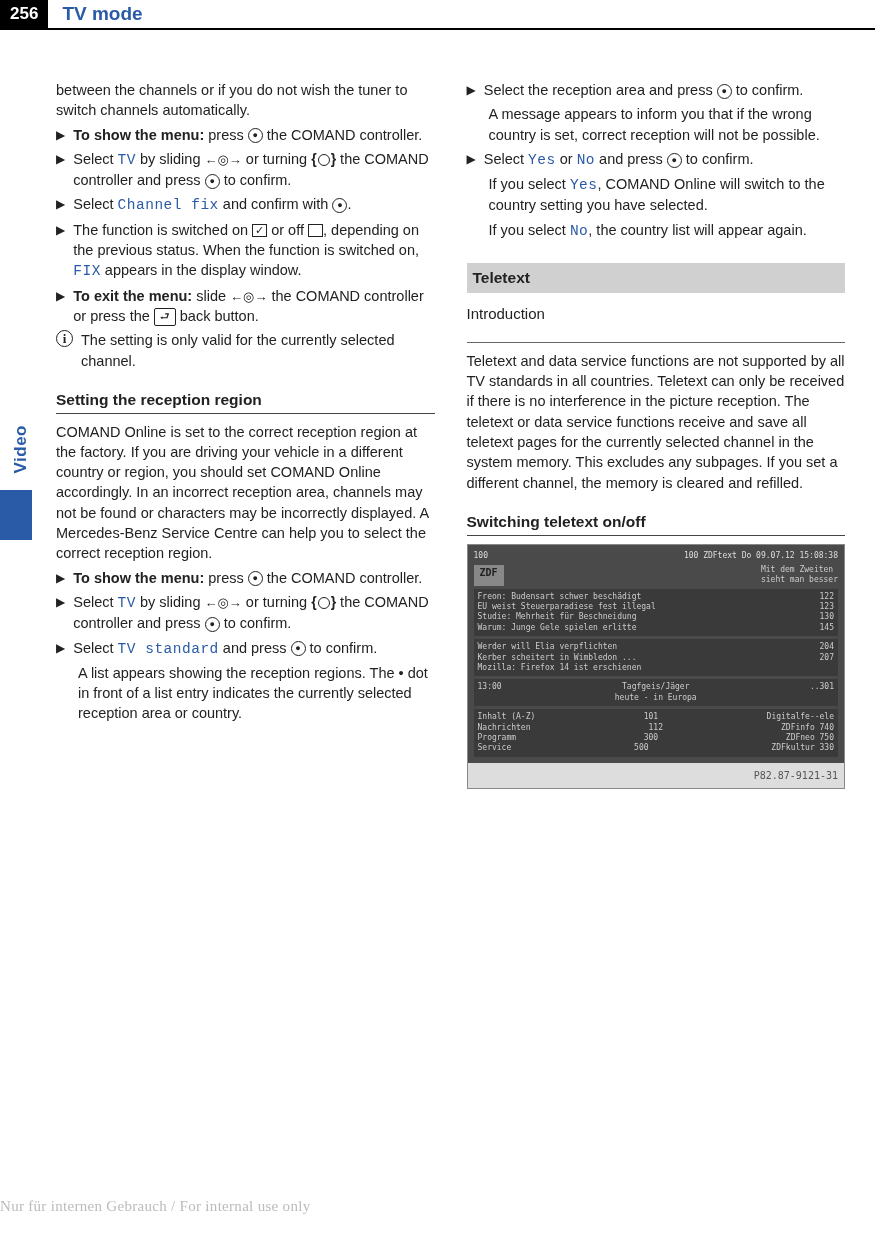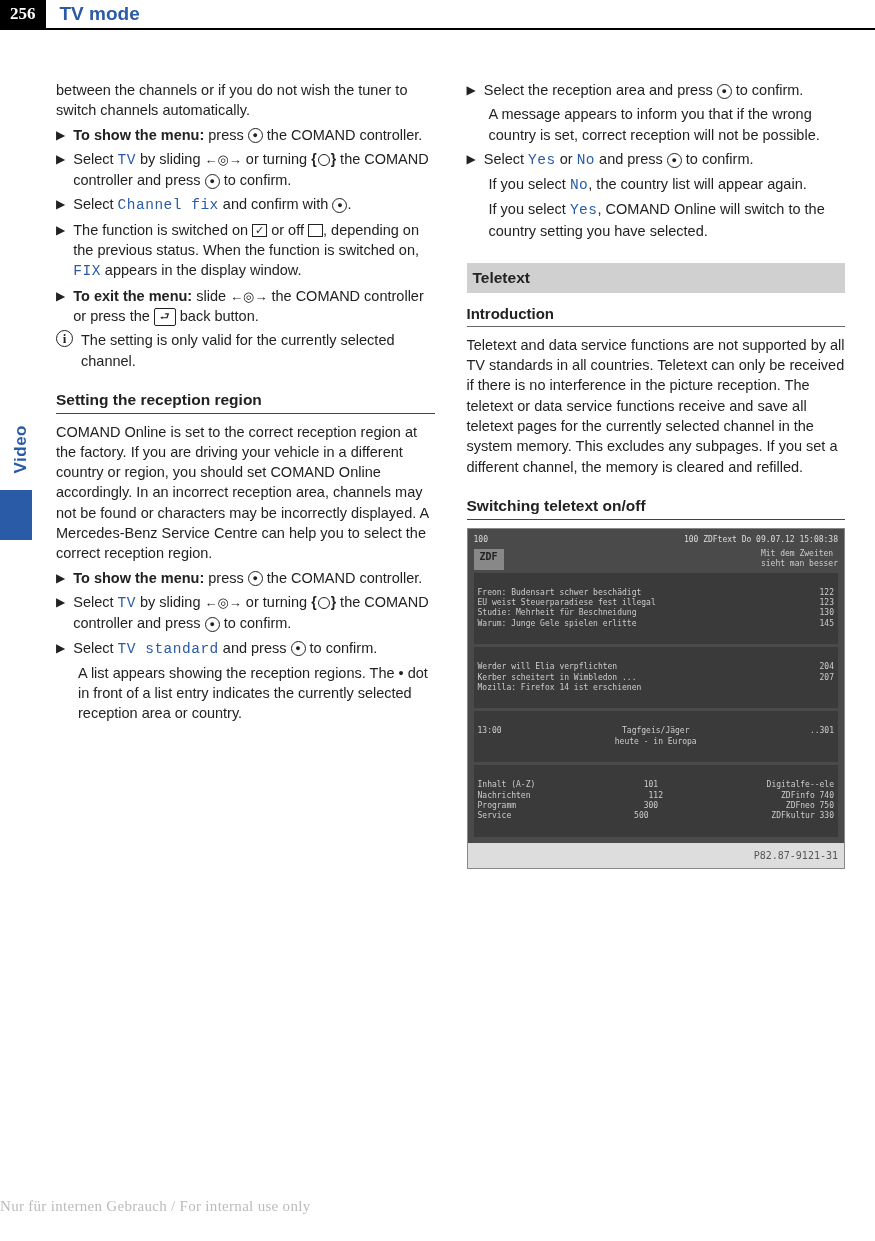--- a/index.html
+++ b/index.html
@@ -21,21 +21,20 @@
     border-bottom: 2px solid #000;
   }
   .pagenum {
     background: #000;
     color: #fff;
     font-weight: bold;
     font-size: 17px;
     padding: 3px 10px;
     display: flex;
     align-items: center;
-    font-family: Liberation Serif, serif;
   }
   .htitle {
     background: #fff;
     color: #2a5ba7;
     font-weight: bold;
     font-size: 19px;
     padding: 3px 14px;
     display: flex;
     align-items: center;
     flex: 1;
@@ -124,43 +123,43 @@
     margin: 18px 0 8px;
   }
   h3.sec {
     font-weight: bold;
     font-size: 15.5px;
     background: #d0d0d0;
     padding: 4px 6px;
     margin: 22px 0 10px;
   }
   h4.sub2 {
-    font-weight: bold;
+    font-weight: normal;
     font-size: 15px;
     border-bottom: 1.2px solid #666;
-    padding-bottom: 2px;
+    padding-bottom: 18px;
     margin: 0 0 8px;
   }
   .teletext-img {
     width: 100%;
     background: #4a4a4a;
     border: 1px solid #888;
     padding: 6px;
     font-family: monospace;
     font-size: 8px;
     color: #ccc;
     margin-top: 8px;
     line-height: 1.3;
   }
   .teletext-img .top { display:flex; justify-content:space-between; color:#ddd; margin-bottom:4px;}
   .teletext-img .logo {
     display:inline-block; background:#888; color:#222; padding:1px 6px; border-radius:0;
     font-weight:bold; font-size:10px;
   }
-  .teletext-img .block { background:#3a3a3a; padding:15px 4px; margin:3px 0; }
+  .teletext-img .block { background:#3a3a3a; padding:3px 4px; margin:3px 0; }
   .teletext-img .row { display:flex; justify-content:space-between; }
   .teletext-img .caption { text-align:right; color:#555; font-size:10px; padding-top:4px; background:#ddd; margin:6px -6px -6px; padding:6px 6px;}
   .footer {
     position: absolute;
     bottom: 24px;
     width: 100%;
     text-align: left;
     font-family: Georgia, serif;
     font-size: 15px;
     color: #bbb;
@@ -269,24 +268,24 @@
     </div>
     <p class="continuation">A message appears to inform you that if the wrong country is set, correct reception will not be possible.</p>
 
     <div class="step">
       <span class="mk">▶</span>
       <span class="bd">
         <span>Select </span><span class="mono">Yes</span><span> or </span><span class="mono">No</span><span> and press </span><span class="icon icon-press">●</span><span> to confirm.</span>
       </span>
     </div>
     <p class="continuation">
-      <span>If you select </span><span class="mono">No</span><span>, the country list will appear again.</span>
+      <span>If you select </span><span class="mono">Yes</span><span>, COMAND Online will switch to the country setting you have selected.</span>
     </p>
     <p class="continuation">
-      <span>If you select </span><span class="mono">Yes</span><span>, COMAND Online will switch to the country setting you have selected.</span>
+      <span>If you select </span><span class="mono">No</span><span>, the country list will appear again.</span>
     </p>
 
     <h3 class="sec">Teletext</h3>
     <h4 class="sub2">Introduction</h4>
     <p>Teletext and data service functions are not supported by all TV standards in all countries. Teletext can only be received if there is no interference in the picture reception. The teletext or data service functions receive and save all teletext pages for the currently selected channel in the system memory. This excludes any subpages. If you set a different channel, the memory is cleared and refilled.</p>
 
     <h3 class="sub">Switching teletext on/off</h3>
 
     <div class="teletext-img">
       <div class="top">

